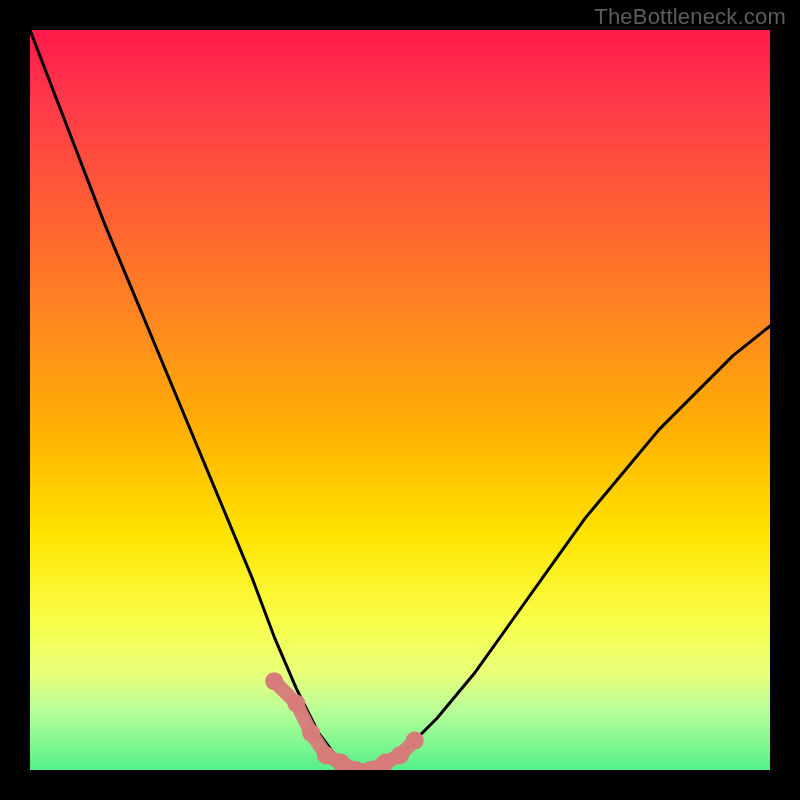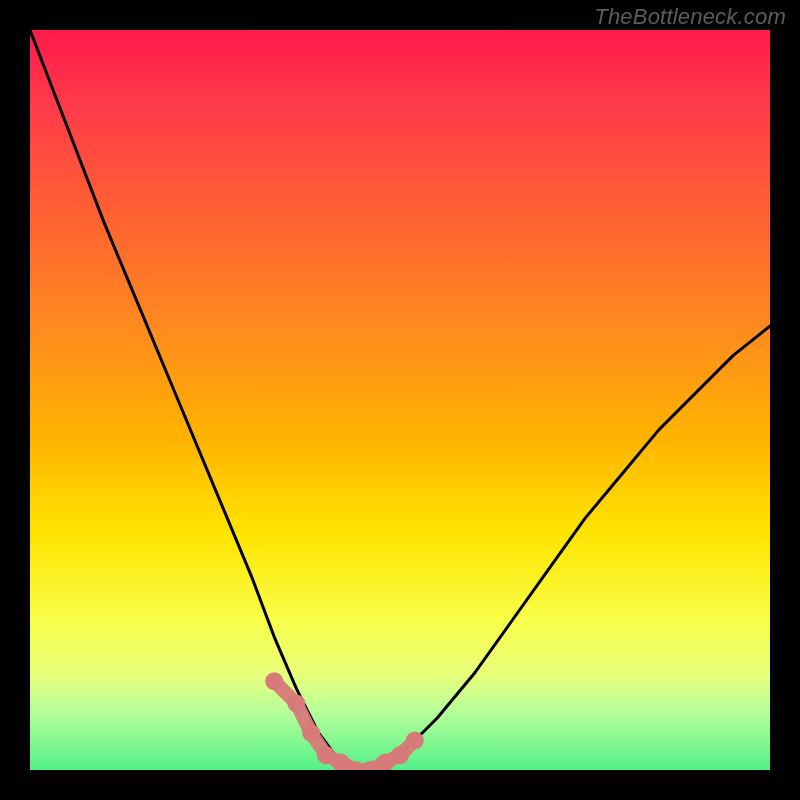--- a/index.html
+++ b/index.html
@@ -9,21 +9,20 @@
     height: 800px;
     background: #000;
     overflow: hidden;
     font-family: Arial, Helvetica, sans-serif;
   }
   .outer {
     position: relative;
     width: 800px;
     height: 800px;
     background: #000;
-    font-style: italic;
   }
   .watermark {
     position: absolute;
     top: 4px;
     right: 14px;
     color: #5c5c5c;
     font-size: 22px;
     font-weight: 500;
     z-index: 50;
     letter-spacing: 0.2px;

